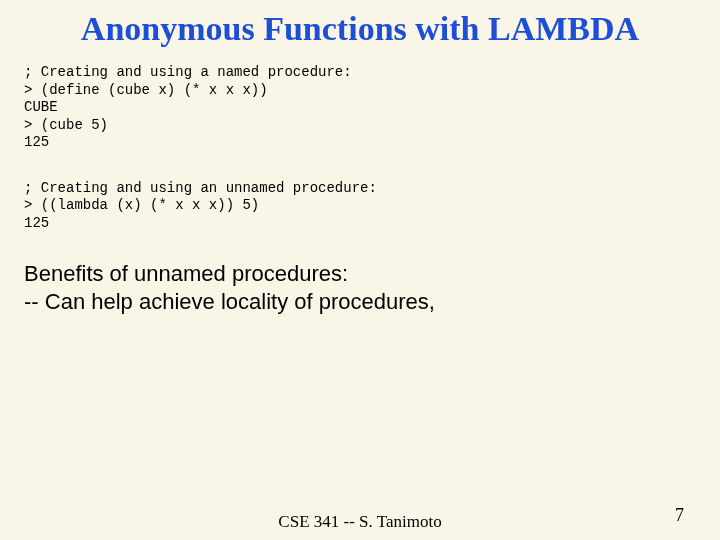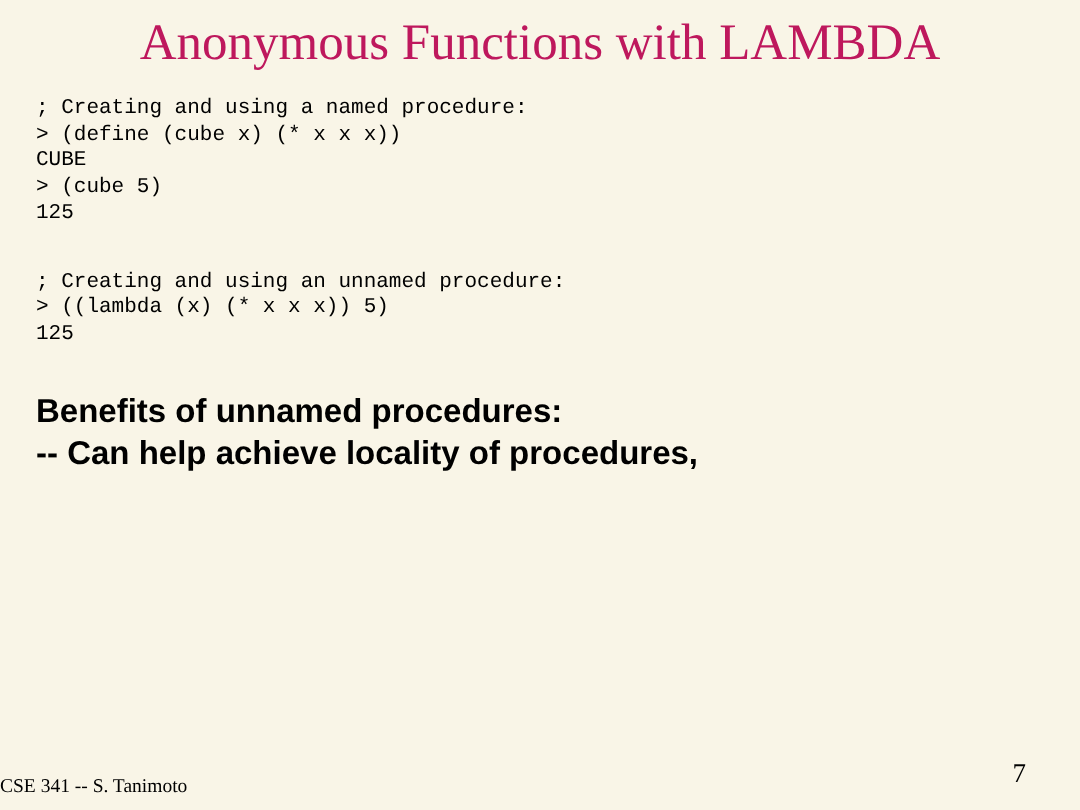--- a/index.html
+++ b/index.html
@@ -19,46 +19,46 @@
   .slide {
     padding: 8px 24px 0 24px;
     box-sizing: border-box;
     width: 100%;
     height: 100%;
     position: relative;
   }
   h1 {
     font-family: "Times New Roman", Times, serif;
     font-size: 34px;
-    font-weight: 400;
-    color: #be185d;
+    font-weight: 700;
+    color: #1d4ed8;
     margin: 2px 0 16px 0;
     text-align: center;
   }
   .code {
     font-family: "Courier New", Courier, monospace;
     font-size: 14px;
     line-height: 1.25;
     margin-bottom: 28px;
     white-space: pre;
   }
   .benefits {
     font-family: Arial, Helvetica, sans-serif;
     font-size: 22px;
     line-height: 1.25;
-    font-weight: 700;
+    font-weight: 400;
   }
   .footer {
     position: absolute;
     bottom: 8px;
     left: 0;
     width: 100%;
-    text-align: left;
+    text-align: center;
     font-family: "Times New Roman", Times, serif;
-    font-size: 13px;
+    font-size: 17px;
     line-height: 1.2;
   }
   .page-num {
     position: absolute;
     right: 36px;
     bottom: 14px;
     font-family: "Times New Roman", Times, serif;
     font-size: 18px;
   }
 </style>

